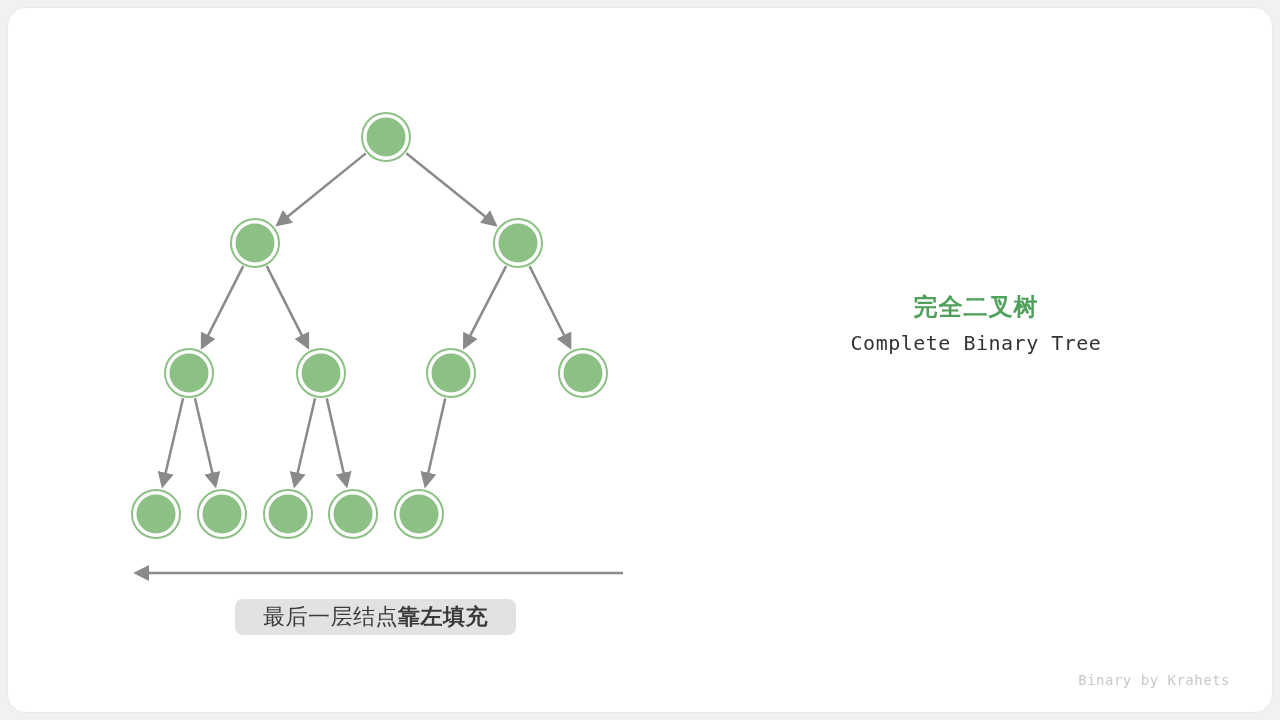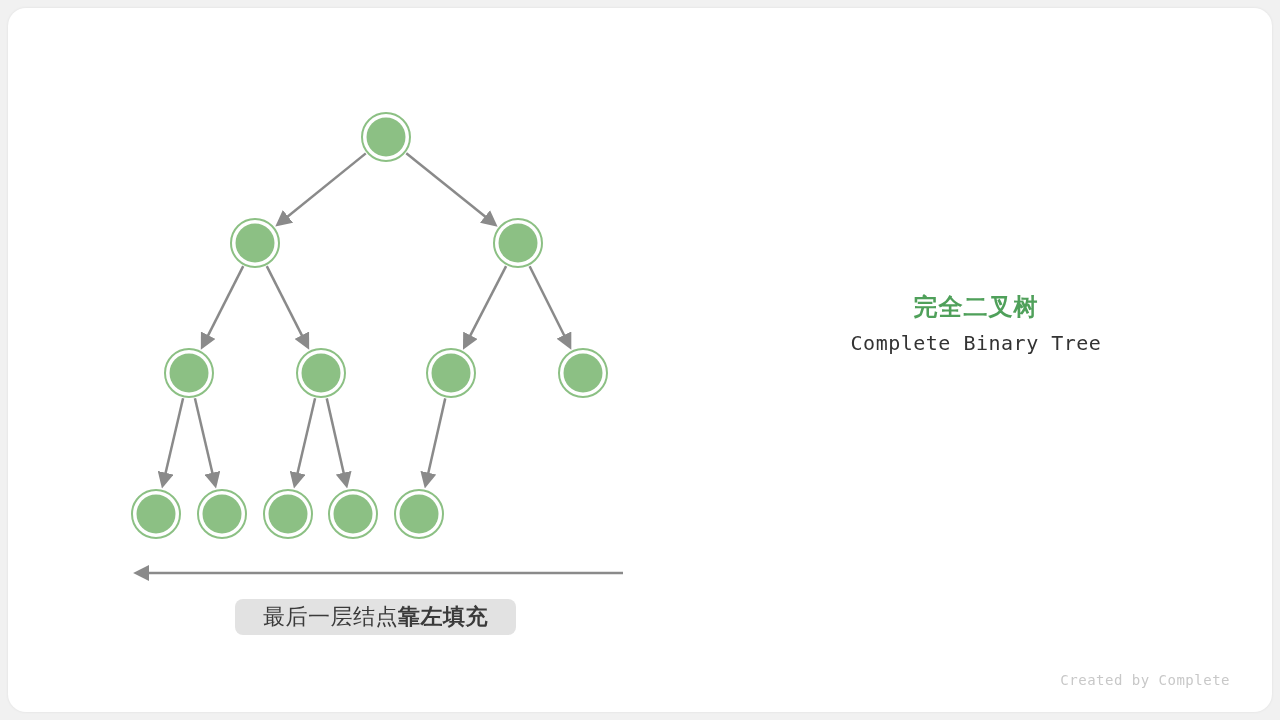--- a/index.html
+++ b/index.html
@@ -142,15 +142,15 @@
   <div class="caption-badge">
     <span>最后一层结点</span>
       <span class="bold">靠左填充</span>
   </div>
 
   <div class="title-block">
     <div class="figure-title">完全二叉树</div>
     <div class="figure-subtitle">Complete Binary Tree</div>
   </div>
 
-  <div class="watermark">Created by Complete</div>
+  <div class="watermark">Binary by Krahets</div>
 
 </div>
 
 </body></html>

